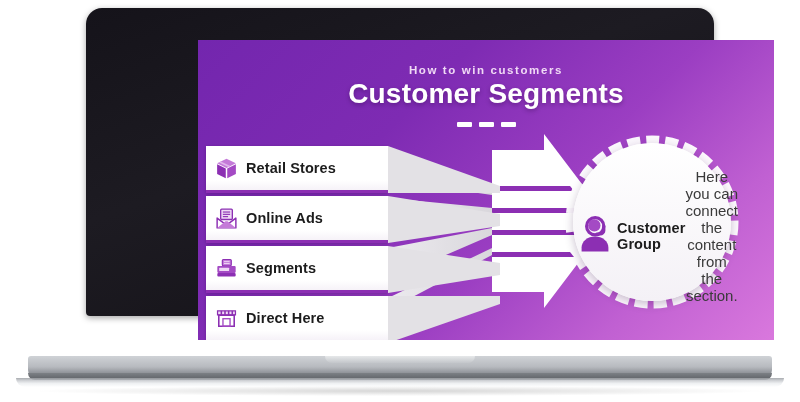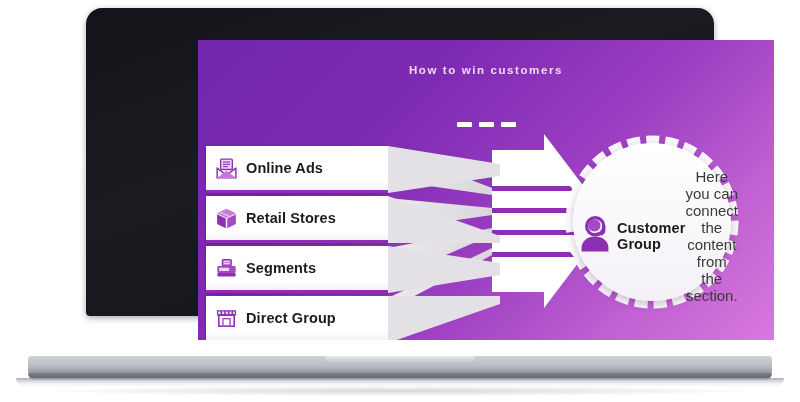--- a/index.html
+++ b/index.html
@@ -109,20 +109,21 @@
 <body>
 
 <div id="stage">
 
   <div class="laptop-lid">
 
     <div class="laptop-screen">
       <div class="slide">
 
         <div class="slide-kicker">How to win customers</div>
+        <div class="slide-title">Customer Segments</div>
         <div class="title-dashes">
           <i></i>
             <i></i>
             <i></i>
         </div>
 
         <svg class="arrow-wrap" viewBox="0 0 260 178" aria-hidden="true">
           <defs>
             <linearGradient id="wedgeG" x1="0" y1="0" x2="1" y2="0">
               <stop offset="0%" stop-color="#eceaee"></stop>
@@ -141,56 +142,56 @@
             <path d="M118,18 L170,18 L170,2 L236,89 L170,176 L170,160 L118,160 Z" fill="#ffffff"></path>
 
             <path d="M118,54 L196,54 L200,59 L118,59 Z" fill="#8c2fb3"></path>
             <path d="M118,76 L211,76 L215,81 L118,81 Z" fill="#8c2fb3"></path>
             <path d="M118,98 L211,98 L215,103 L118,103 Z" fill="#8c2fb3"></path>
             <path d="M118,120 L196,120 L200,125 L118,125 Z" fill="#8c2fb3"></path>
           </g>
         </svg>
 
         <div class="rows">
+
+          <div class="row">
+            <div class="row-panel">
+              <span class="row-icon">
+                <svg width="25" height="25" viewBox="0 0 24 24">
+                  <path d="M12 2.6 21 7 12 11.4 3 7z" fill="#c47ad8"></path>
+                  <path d="M3 7.9 11.3 12v9.3L3 17.2z" fill="#8c2fb3"></path>
+                  <path d="M21 7.9 12.7 12v9.3L21 17.2z" fill="#a44ac4"></path>
+                  <path d="M6.6 5.3 15.6 9.6 13.8 10.6 4.8 6.2z" fill="#e0b5ec"></path>
+                </svg>
+              </span>
+              <span class="row-label">Retail Stores</span>
+            </div>
+            <svg class="row-wedge" viewBox="0 0 112 47">
+              <path d="M0,0 L112,40 L112,47 L0,47 Z" fill="#e3e1e5"></path>
+            </svg>
+          </div>
 
           <div class="row">
             <div class="row-panel">
               <span class="row-icon">
                 <svg width="25" height="25" viewBox="0 0 24 24">
                   <rect x="6.4" y="3" width="11.2" height="10" rx="1" fill="#efd9f5" stroke="#8c2fb3" stroke-width="1.3"></rect>
                   <g stroke="#8c2fb3" stroke-width="1.1">
                     <line x1="8.5" y1="5.8" x2="15.5" y2="5.8"></line>
                     <line x1="8.5" y1="8" x2="15.5" y2="8"></line>
                     <line x1="8.5" y1="10.2" x2="13.5" y2="10.2"></line>
                   </g>
                   <path d="M3 11.6 12 18.4 21 11.6 21 21 3 21z" fill="#fff" stroke="#8c2fb3" stroke-width="1.4" stroke-linejoin="round"></path>
                   <path d="M3 21 11 14.6 13 14.6 21 21z" fill="#c47ad8"></path>
                 </svg>
               </span>
               <span class="row-label">Online Ads</span>
             </div>
             <svg class="row-wedge" viewBox="0 0 112 47">
               <path d="M0,0 L112,18 L112,30 L0,47 Z" fill="#e3e1e5"></path>
-            </svg>
-          </div>
-
-          <div class="row">
-            <div class="row-panel">
-              <span class="row-icon">
-                <svg width="25" height="25" viewBox="0 0 24 24">
-                  <path d="M12 2.6 21 7 12 11.4 3 7z" fill="#c47ad8"></path>
-                  <path d="M3 7.9 11.3 12v9.3L3 17.2z" fill="#8c2fb3"></path>
-                  <path d="M21 7.9 12.7 12v9.3L21 17.2z" fill="#a44ac4"></path>
-                  <path d="M6.6 5.3 15.6 9.6 13.8 10.6 4.8 6.2z" fill="#e0b5ec"></path>
-                </svg>
-              </span>
-              <span class="row-label">Retail Stores</span>
-            </div>
-            <svg class="row-wedge" viewBox="0 0 112 47">
-              <path d="M0,0 L112,40 L112,47 L0,47 Z" fill="#e3e1e5"></path>
             </svg>
           </div>
 
           <div class="row">
             <div class="row-panel">
               <span class="row-icon">
                 <svg width="25" height="25" viewBox="0 0 24 24">
                   <rect x="8" y="3.4" width="8.6" height="6" rx="1" fill="#c47ad8" stroke="#8c2fb3" stroke-width="1.1"></rect>
                   <g stroke="#efd9f5" stroke-width=".9">
                     <line x1="9.6" y1="5.4" x2="15" y2="5.4"></line>
@@ -216,21 +217,21 @@
                   <g fill="#8c2fb3">
                     <rect x="6.3" y="4.6" width="1.5" height="4"></rect>
                     <rect x="9.8" y="4.6" width="1.5" height="4"></rect>
                     <rect x="13.3" y="4.6" width="1.5" height="4"></rect>
                     <rect x="16.8" y="4.6" width="1.5" height="4"></rect>
                   </g>
                   <path d="M4.6 8.8h14.8v10.6H4.6z" fill="none" stroke="#8c2fb3" stroke-width="1.5"></path>
                   <rect x="8.6" y="12.2" width="6.8" height="7.2" fill="none" stroke="#a44ac4" stroke-width="1.3"></rect>
                 </svg>
               </span>
-              <span class="row-label">Direct Group</span>
+              <span class="row-label">Direct Here</span>
             </div>
             <svg class="row-wedge" viewBox="0 0 112 47">
               <path d="M0,0 L112,0 L112,8 L0,47 Z" fill="#e3e1e5"></path>
             </svg>
           </div>
 
         </div>
 
         <div class="circle">
           <svg width="176" height="176" viewBox="0 0 176 176" style="position:absolute;left:0;top:0;">

